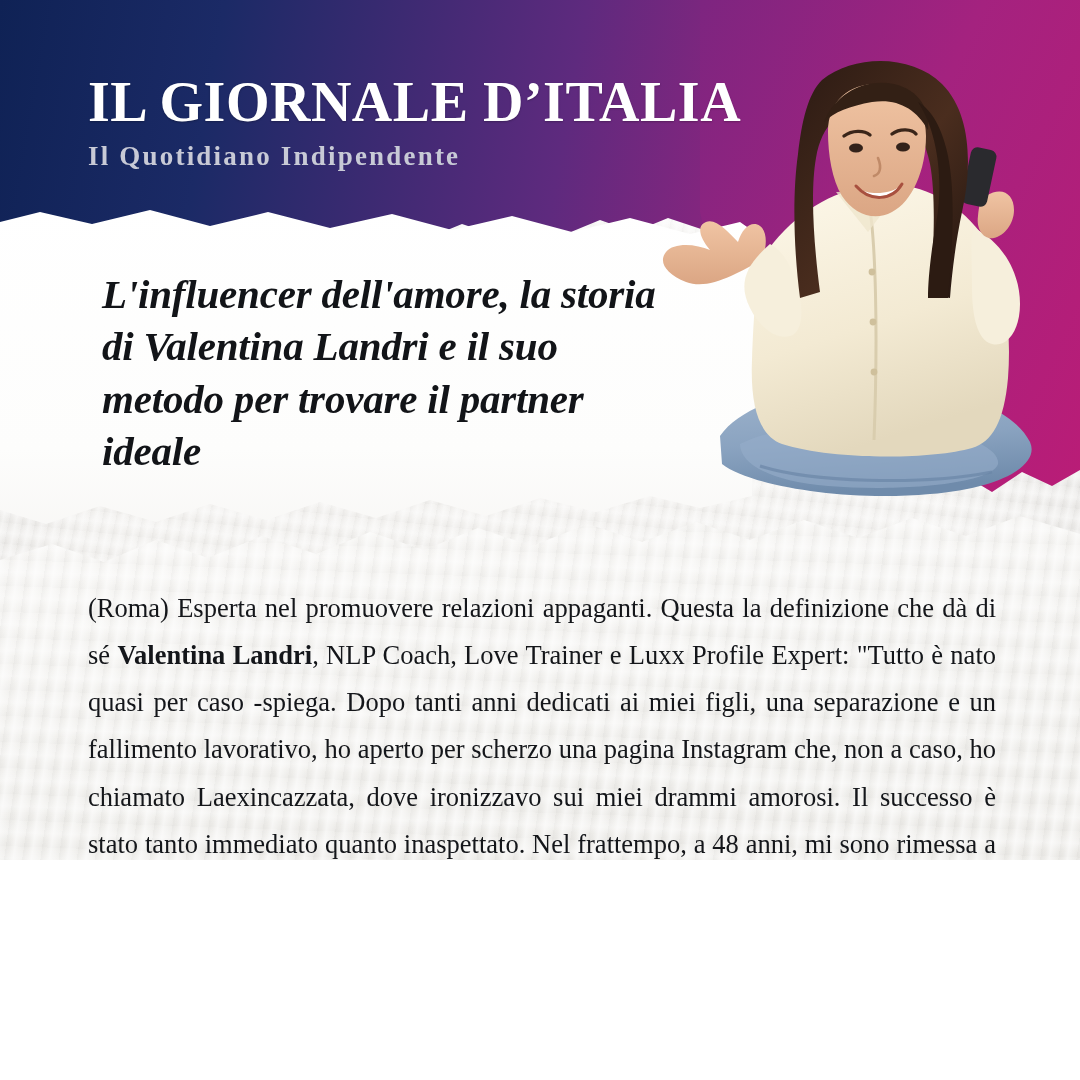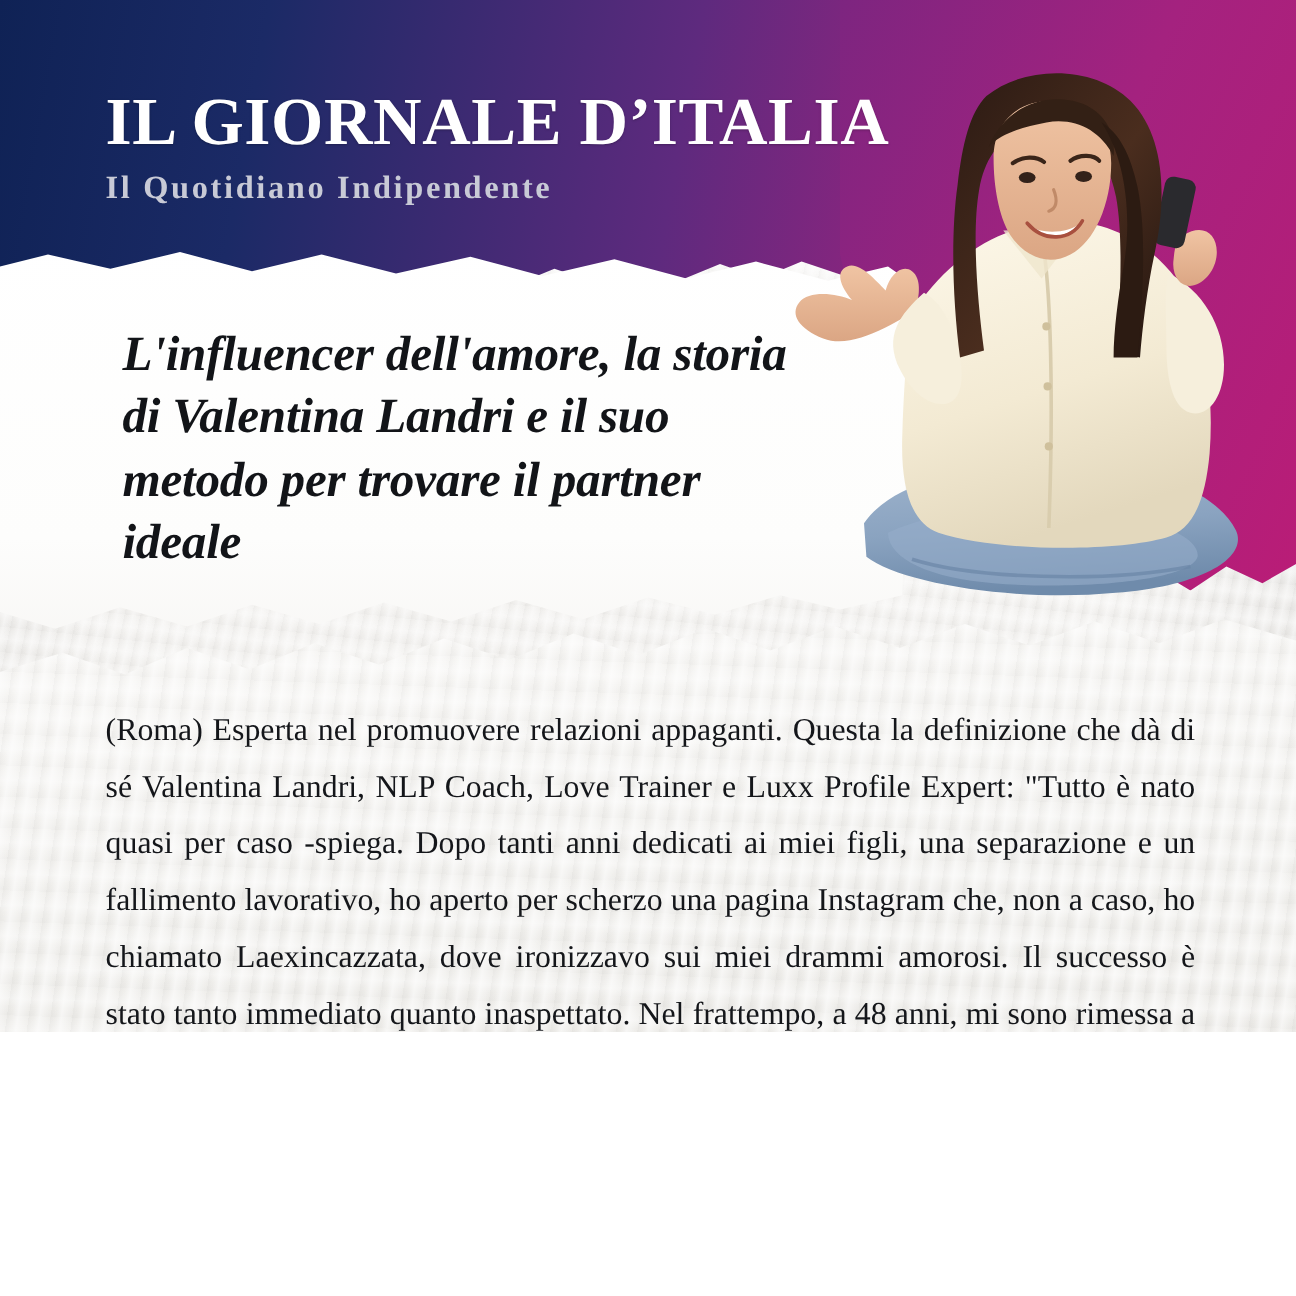--- a/index.html
+++ b/index.html
@@ -153,21 +153,21 @@
     left: 88px;
     width: 908px;
     z-index: 9;
     font-family: "Liberation Serif", serif;
     font-size: 26.5px;
     line-height: 1.78;
     color: #14161a;
     text-align: justify;
     text-justify: inter-word;
   }
-  .article b { font-weight: normal; }
+  .article b { font-weight: bold; }
   .continua {
     font-style: italic;
     font-weight: bold;
     font-size: 25px;
     letter-spacing: .4px;
     white-space: nowrap;
   }
   .chevrons {
     font-weight: bold;
     font-style: normal;

